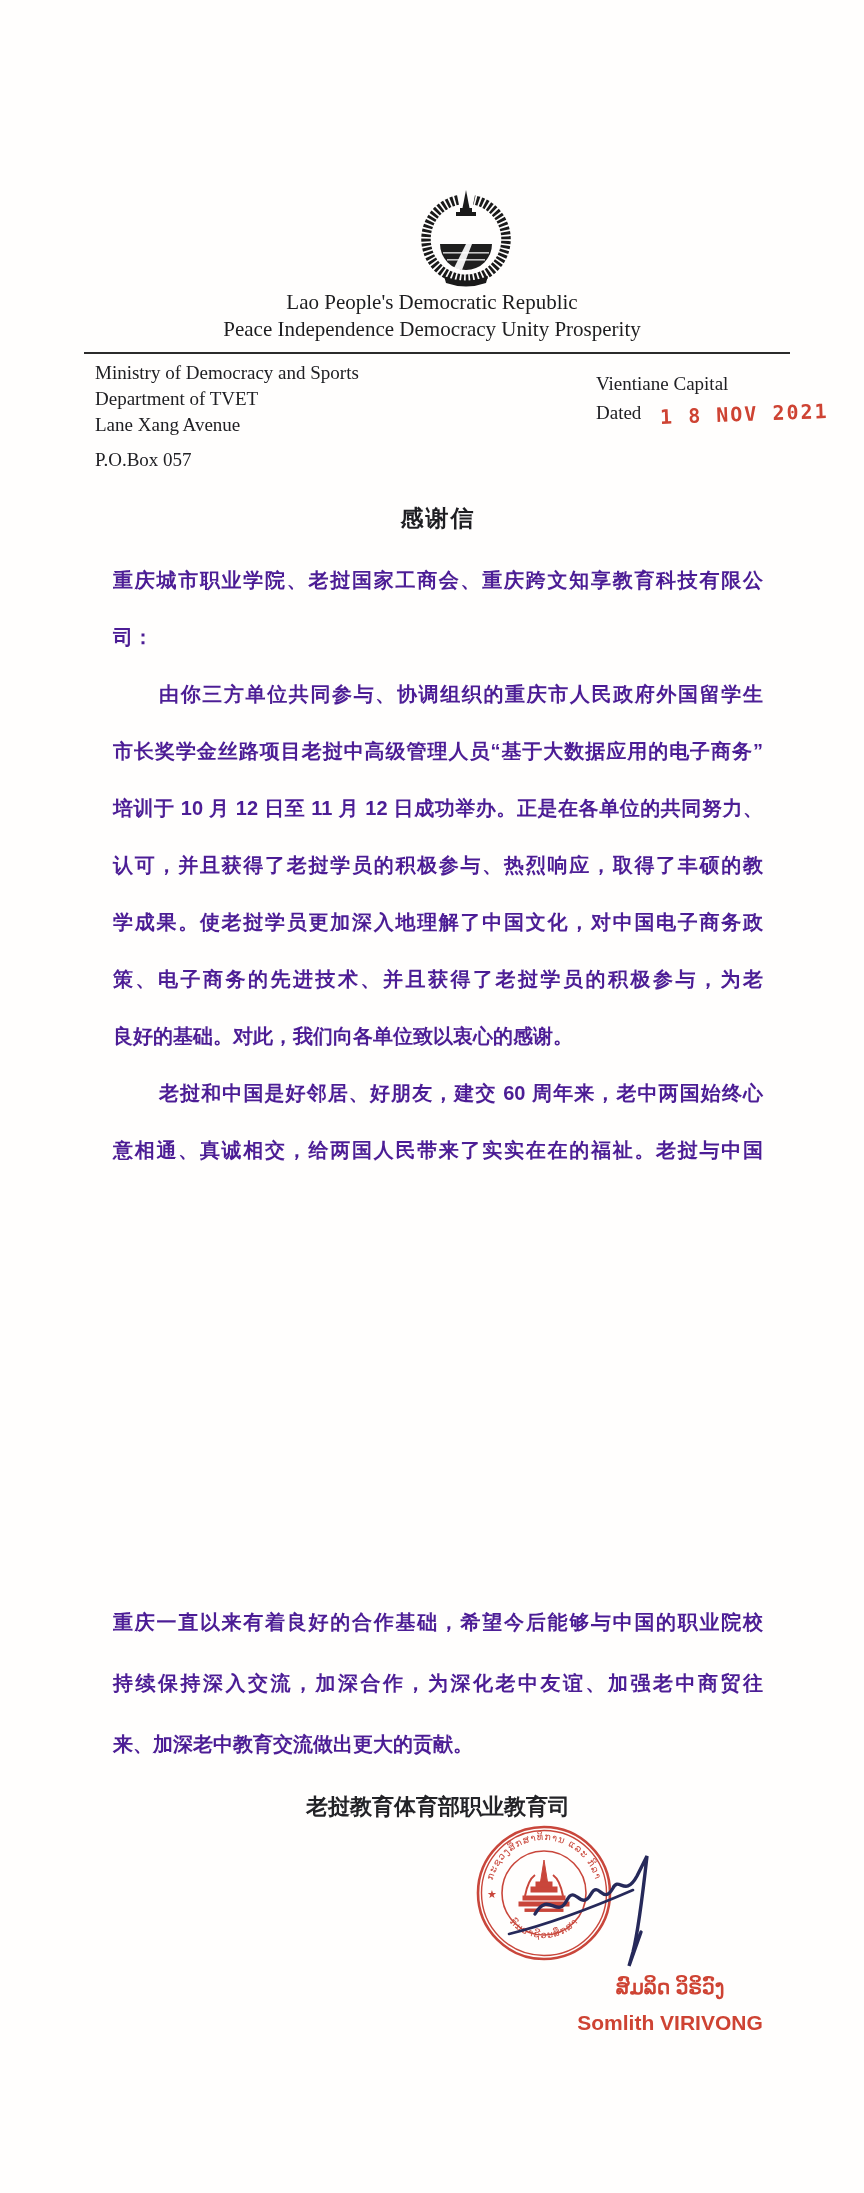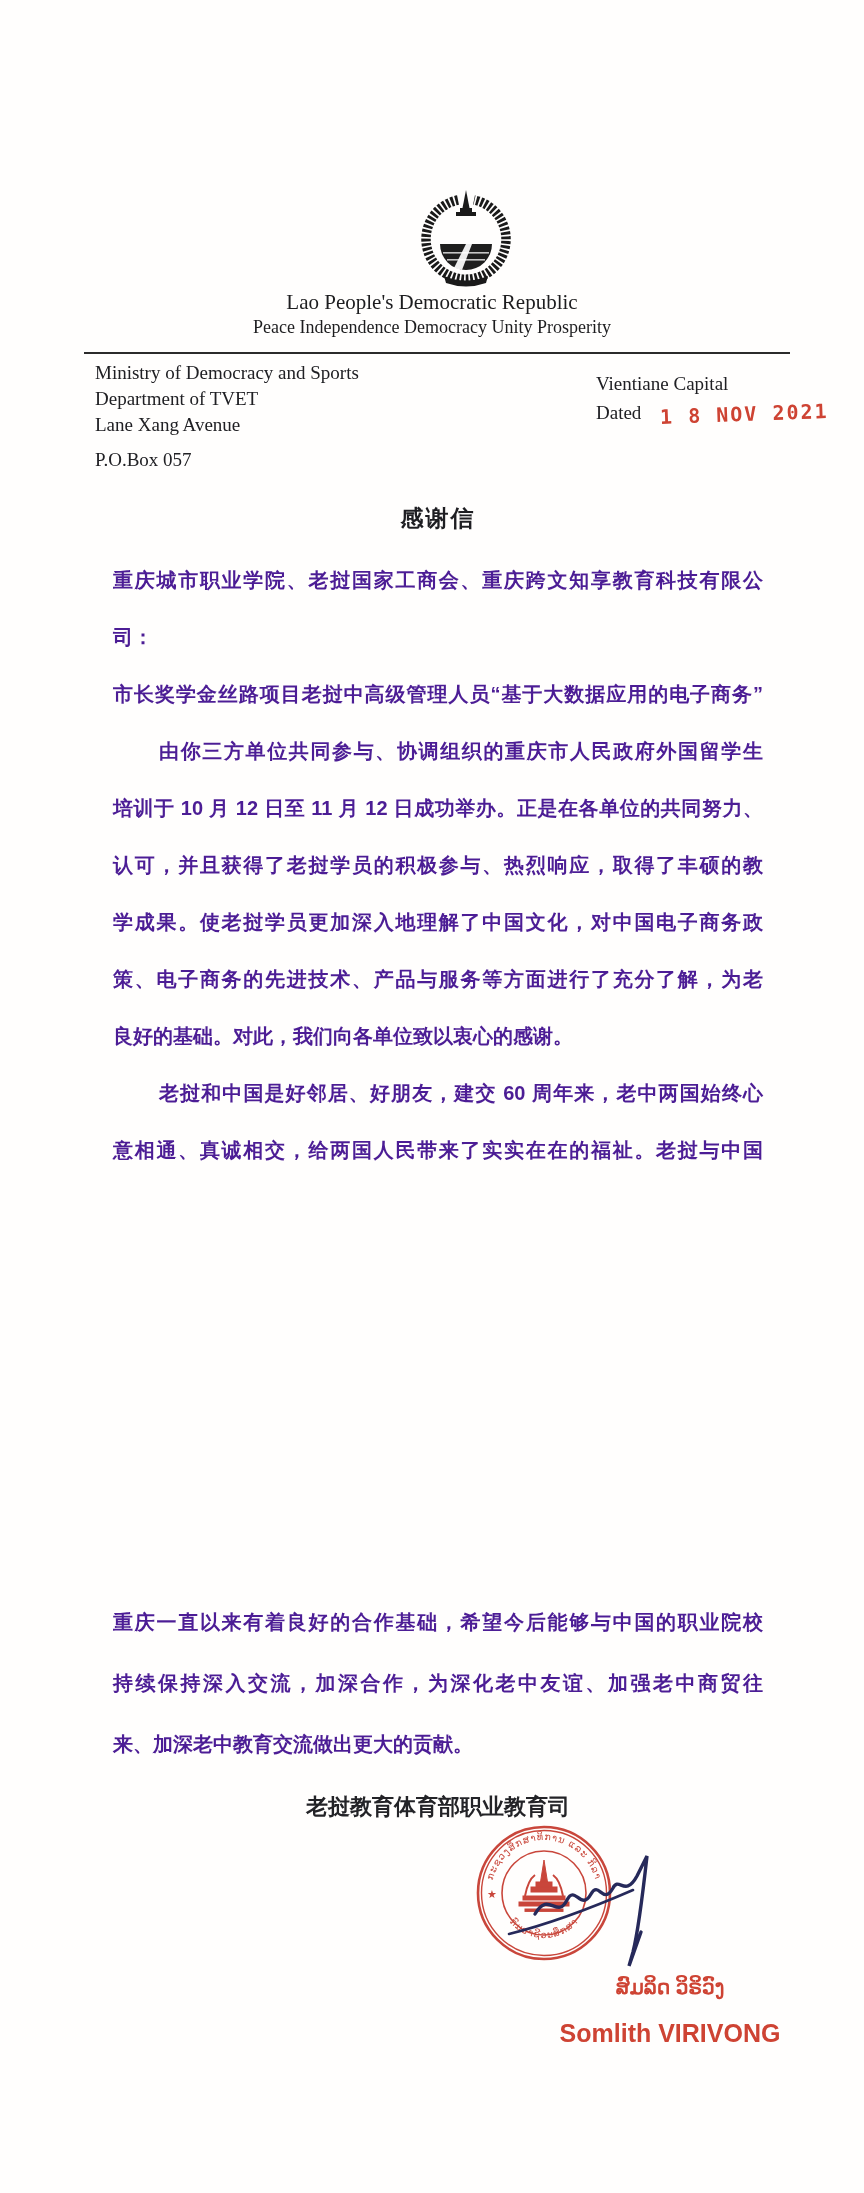--- a/index.html
+++ b/index.html
@@ -4,21 +4,21 @@
 <style>
   html,body{margin:0;padding:0;background:#ffffff;}
   .page{position:relative;width:864px;height:2193px;background:#fffefd;overflow:hidden;
         font-family:"Liberation Sans",sans-serif;color:var(--ink,#242428);}
 
   
   .emblem{position:absolute;left:420px;top:186px;width:92px;height:106px;}
   .country{position:absolute;left:0;top:290px;width:864px;text-align:center;
            font-family:"Liberation Serif",serif;font-size:21px;color:#1d1d1f;}
   .motto{position:absolute;left:0;top:317px;width:864px;text-align:center;
-         font-family:"Liberation Serif",serif;font-size:18px;color:#1d1d1f;}
+         font-family:"Liberation Serif",serif;font-size:21px;color:#1d1d1f;}
   .rule{position:absolute;left:84px;top:352px;width:706px;height:2px;background:#2b2b2b;}
 
   .lh-left{position:absolute;left:95px;top:360px;font-family:"Liberation Serif",serif;
            font-size:19px;line-height:26px;color:#202024;}
   .lh-left .pobox{margin-top:9px;}
   .lh-right{position:absolute;left:596px;top:371px;font-family:"Liberation Serif",serif;
             font-size:19px;line-height:26px;color:#202024;}
   .dated-row{margin-top:2px;white-space:nowrap;}
   .date-stamp{display:inline-block;margin-left:14px;transform:rotate(-2deg) translateY(2px);
               font-family:"DejaVu Sans Mono",monospace;font-weight:bold;font-size:20px;
@@ -35,22 +35,22 @@
   .bline.fill{text-align:justify;text-align-last:justify;}
   .bline.indent{text-indent:46px;}
 
   
   .sig-org{position:absolute;left:113px;top:1792px;width:650px;text-align:center;
            font-size:22px;font-weight:700;color:#232327;}
   .seal{position:absolute;left:473px;top:1822px;width:142px;height:142px;opacity:.93;}
   .scribble{position:absolute;left:505px;top:1836px;width:215px;height:135px;}
   .name-block{position:absolute;left:545px;top:1974px;width:250px;text-align:center;}
   .name-lao{font-size:20px;font-weight:700;color:var(--date-red,#ce4333);line-height:26px;}
-  .name-en{font-size:25px;font-weight:600;color:var(--date-red,#ce4333);line-height:26px;
-           font-family:"Liberation Sans",sans-serif;margin-top:20px;}
+  .name-en{font-size:21px;font-weight:600;color:var(--date-red,#ce4333);line-height:26px;
+           font-family:"Liberation Sans",sans-serif;margin-top:10px;}
 </style>
 </head>
 <body>
 
 <div class="page">
 
   <svg class="emblem" viewBox="0 0 92 106">
     <path d="M38,14 A40,40 0 1,0 54,14" fill="none" stroke="#1a1a1a" stroke-width="9.5" stroke-dasharray="2.8 1.7"></path>
     <polygon points="46,4 49.5,22 42.5,22" fill="#1a1a1a"></polygon>
     <rect x="40" y="22" width="12" height="4" fill="#1a1a1a"></rect>
@@ -78,26 +78,26 @@
     <div class="dated-row">
       <span>Dated</span>
       <span class="date-stamp">1 8 NOV 2021</span>
     </div>
   </div>
 
   <div class="title">感谢信</div>
   <div class="block" id="body-block1">
       <div class="bline fill">重庆城市职业学院、老挝国家工商会、重庆跨文知享教育科技有限公</div>
       <div class="bline">司：</div>
+      <div class="bline indent fill">由你三方单位共同参与、协调组织的重庆市人民政府外国留学生</div>
       <div class="bline fill">市长奖学金丝路项目老挝中高级管理人员“基于大数据应用的电子商务”</div>
-      <div class="bline indent fill">由你三方单位共同参与、协调组织的重庆市人民政府外国留学生</div>
       <div class="bline fill">培训于 10 月 12 日至 11 月 12 日成功举办。正是在各单位的共同努力、</div>
       <div class="bline fill">认可，并且获得了老挝学员的积极参与、热烈响应，取得了丰硕的教</div>
       <div class="bline fill">学成果。使老挝学员更加深入地理解了中国文化，对中国电子商务政</div>
-      <div class="bline fill">策、电子商务的先进技术、产品与服务等方面进行了充分了解，为老</div>
+      <div class="bline fill">策、电子商务的先进技术、并且获得了老挝学员的积极参与，为老</div>
       <div class="bline">良好的基础。对此，我们向各单位致以衷心的感谢。</div>
       <div class="bline indent fill">老挝和中国是好邻居、好朋友，建交 60 周年来，老中两国始终心</div>
       <div class="bline fill">意相通、真诚相交，给两国人民带来了实实在在的福祉。老挝与中国</div>
     </div>
   <div class="block" id="body-block2">
       <div class="bline fill">重庆一直以来有着良好的合作基础，希望今后能够与中国的职业院校</div>
       <div class="bline fill">持续保持深入交流，加深合作，为深化老中友谊、加强老中商贸往</div>
       <div class="bline">来、加深老中教育交流做出更大的贡献。</div>
     </div>
 

